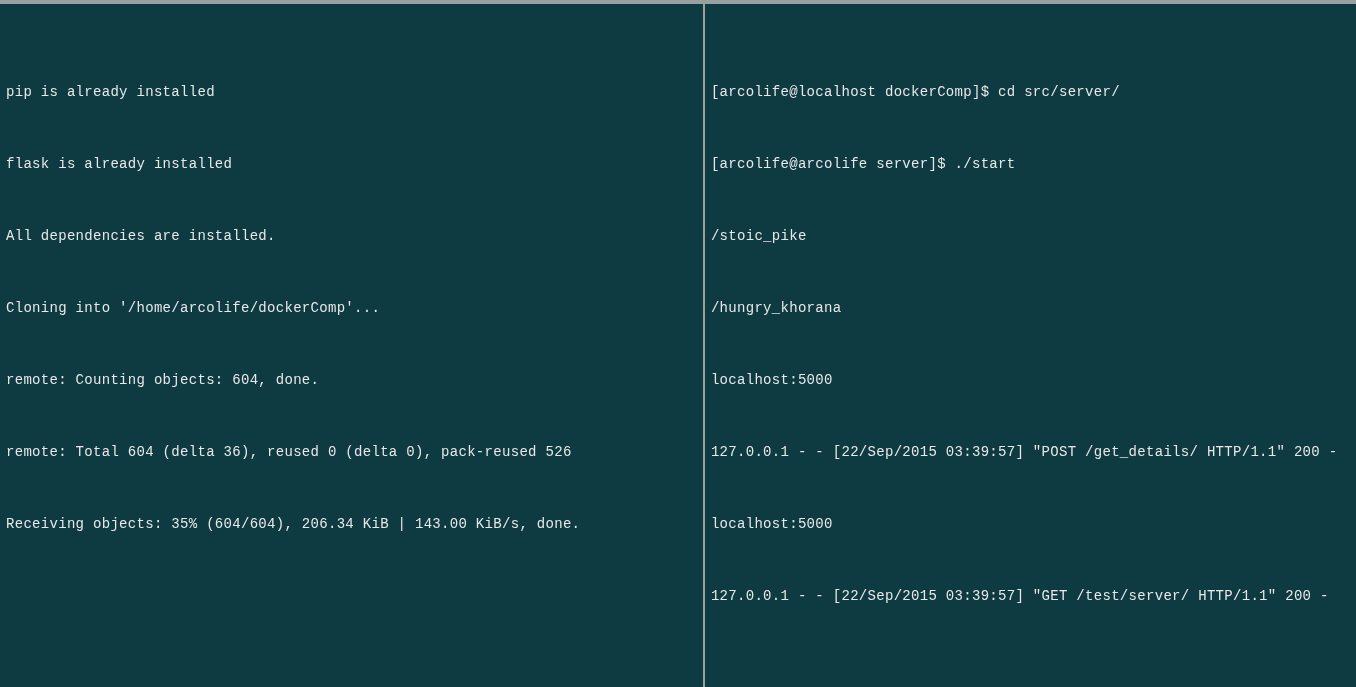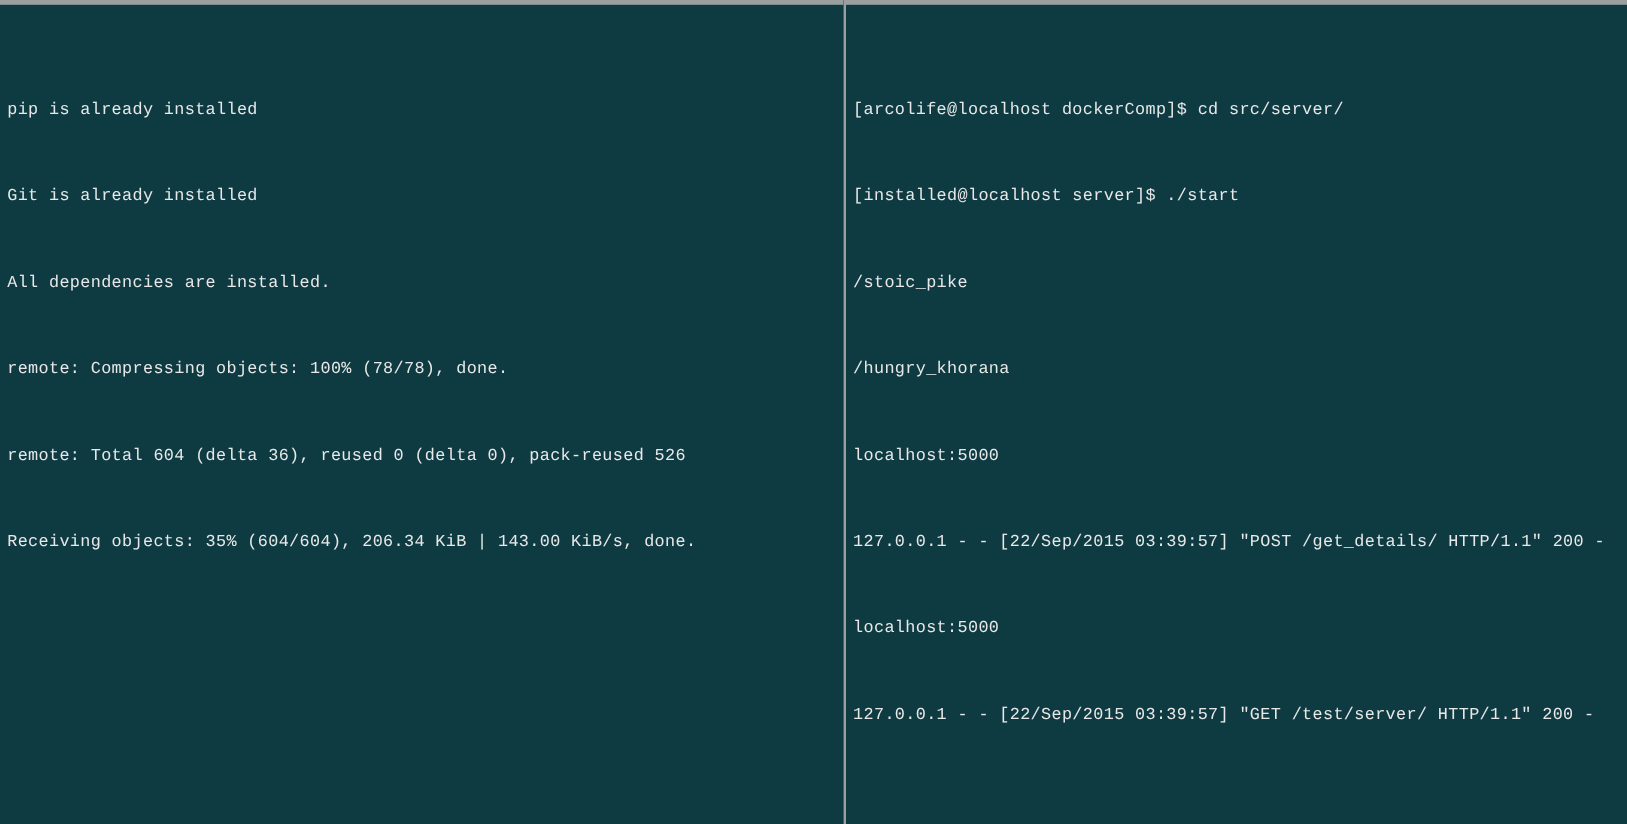--- a/index.html
+++ b/index.html
@@ -46,23 +46,24 @@
       height: 4px;
       background: #9aa0a0;
     }
   </style>
 </head>
 <body>
 
 <div class="terminal-pane pane-left">
   <div class="top-edge"></div>
   <span class="terminal-line">pip is already installed</span>
-  <span class="terminal-line">Git is already installed</span>
+  <span class="terminal-line">flask is already installed</span>
   <span class="terminal-line">All dependencies are installed.</span>
-  <span class="terminal-line">remote: Compressing objects: 100% (78/78), done.</span>
+  <span class="terminal-line">Cloning into '/home/arcolife/dockerComp'...</span>
+  <span class="terminal-line">remote: Counting objects: 604, done.</span>
   <span class="terminal-line">remote: Total 604 (delta 36), reused 0 (delta 0), pack-reused 526</span>
   <span class="terminal-line">Receiving objects: 35% (604/604), 206.34 KiB | 143.00 KiB/s, done.</span>
   
   
   
   
   
   
   
   
@@ -73,21 +74,21 @@
   
   <span class="terminal-line"></span>
   
   
   
 </div>
 
 <div class="terminal-pane pane-right">
   <div class="top-edge"></div>
   <span class="terminal-line">[arcolife@localhost dockerComp]$ cd src/server/</span>
-  <span class="terminal-line">[installed@localhost server]$ ./start</span>
+  <span class="terminal-line">[arcolife@arcolife server]$ ./start</span>
   <span class="terminal-line">/stoic_pike</span>
   <span class="terminal-line">/hungry_khorana</span>
   <span class="terminal-line">localhost:5000</span>
   <span class="terminal-line">127.0.0.1 - - [22/Sep/2015 03:39:57] "POST /get_details/ HTTP/1.1" 200 -</span>
   <span class="terminal-line">localhost:5000</span>
   <span class="terminal-line">127.0.0.1 - - [22/Sep/2015 03:39:57] "GET /test/server/ HTTP/1.1" 200 -</span>
   
   
   
   

